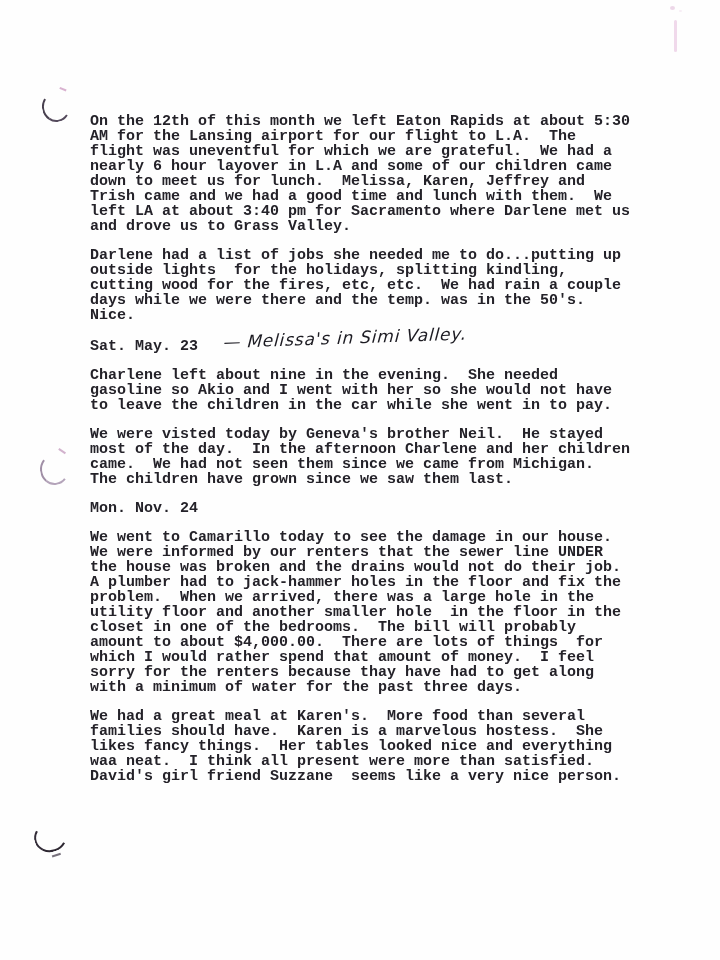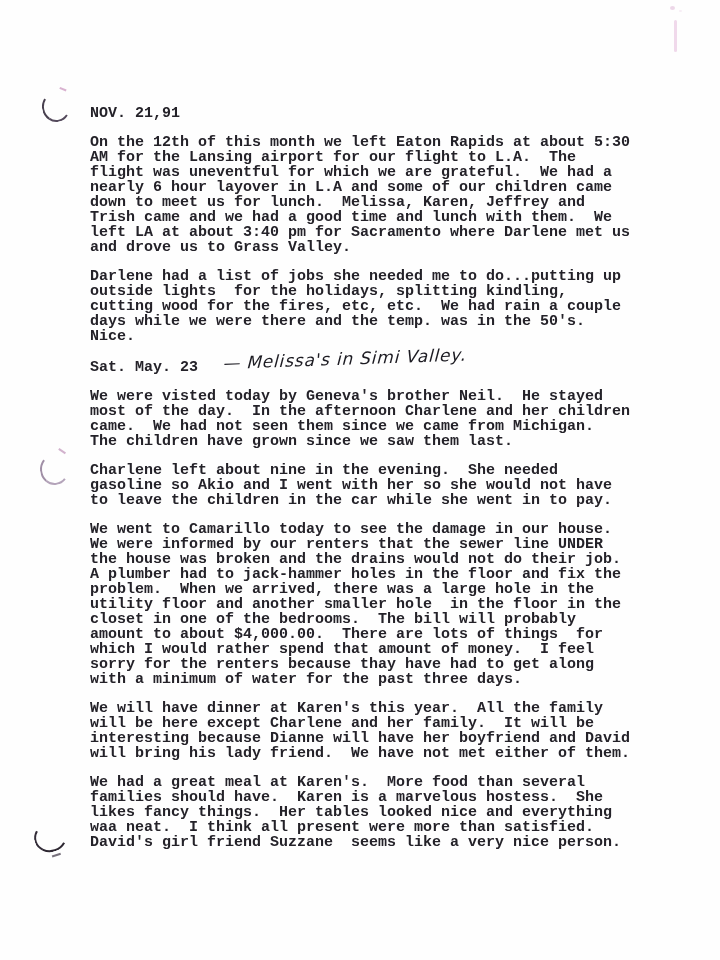--- a/index.html
+++ b/index.html
@@ -76,21 +76,20 @@
 <div class="page">
 
   <div class="punch punch-1"></div>
   <div class="punch punch-2"></div>
   <div class="punch punch-3"></div>
   <div class="smudge"></div>
   <div class="smudge-dot"></div>
 
   <div class="content">
 
-    <div class="heading">NOV. 21,91</div>
 
     <p class="para">On the 12th of this month we left Eaton Rapids at about 5:30
 AM for the Lansing airport for our flight to L.A.  The
 flight was uneventful for which we are grateful.  We had a
 nearly 6 hour layover in L.A and some of our children came
 down to meet us for lunch.  Melissa, Karen, Jeffrey and
 Trish came and we had a good time and lunch with them.  We
 left LA at about 3:40 pm for Sacramento where Darlene met us
 and drove us to Grass Valley.</p>
 
@@ -98,47 +97,44 @@
 outside lights  for the holidays, splitting kindling,
 cutting wood for the fires, etc, etc.  We had rain a couple
 days while we were there and the temp. was in the 50's.
 Nice.</p>
 
     <div class="heading-row">
       <span>Sat. May. 23</span>
       <span class="handwriting">— Melissa's in Simi Valley.</span>
     </div>
 
+    <p class="para">Charlene left about nine in the evening.  She needed
+gasoline so Akio and I went with her so she would not have
+to leave the children in the car while she went in to pay.</p>
+
     <p class="para">We were visted today by Geneva's brother Neil.  He stayed
 most of the day.  In the afternoon Charlene and her children
 came.  We had not seen them since we came from Michigan.
 The children have grown since we saw them last.</p>
 
-    <p class="para">Charlene left about nine in the evening.  She needed
-gasoline so Akio and I went with her so she would not have
-to leave the children in the car while she went in to pay.</p>
-
+    <div class="heading">Mon. Nov. 24</div>
 
     <p class="para">We went to Camarillo today to see the damage in our house.
 We were informed by our renters that the sewer line UNDER
 the house was broken and the drains would not do their job.
 A plumber had to jack-hammer holes in the floor and fix the
 problem.  When we arrived, there was a large hole in the
 utility floor and another smaller hole  in the floor in the
 closet in one of the bedrooms.  The bill will probably
 amount to about $4,000.00.  There are lots of things  for
 which I would rather spend that amount of money.  I feel
 sorry for the renters because thay have had to get along
 with a minimum of water for the past three days.</p>
 
 
-    <p class="para">We will have dinner at Karen's this year.  All the family
-will be here except Charlene and her family.  It will be
-interesting because Dianne will have her boyfriend and David
-will bring his lady friend.  We have not met either of them.</p>
 
     <p class="para">We had a great meal at Karen's.  More food than several
 families should have.  Karen is a marvelous hostess.  She
 likes fancy things.  Her tables looked nice and everything
 waa neat.  I think all present were more than satisfied.
 David's girl friend Suzzane  seems like a very nice person.</p>
 
   </div>
 </div>
 

